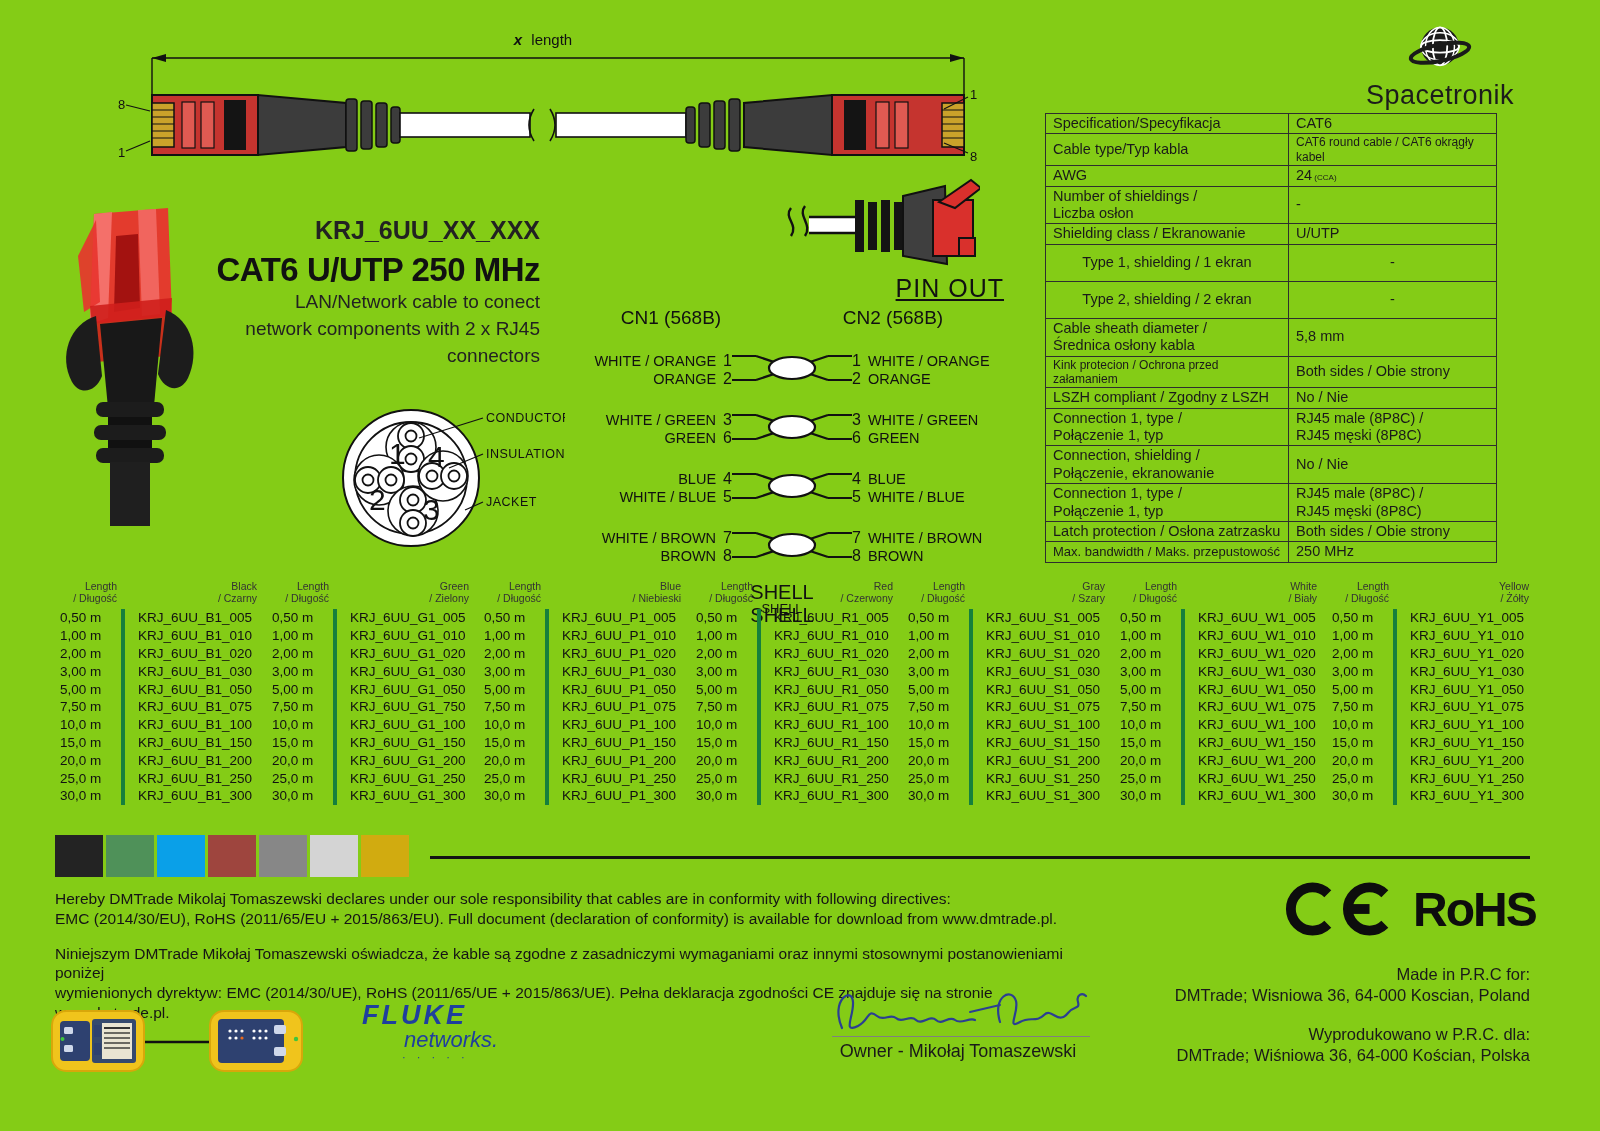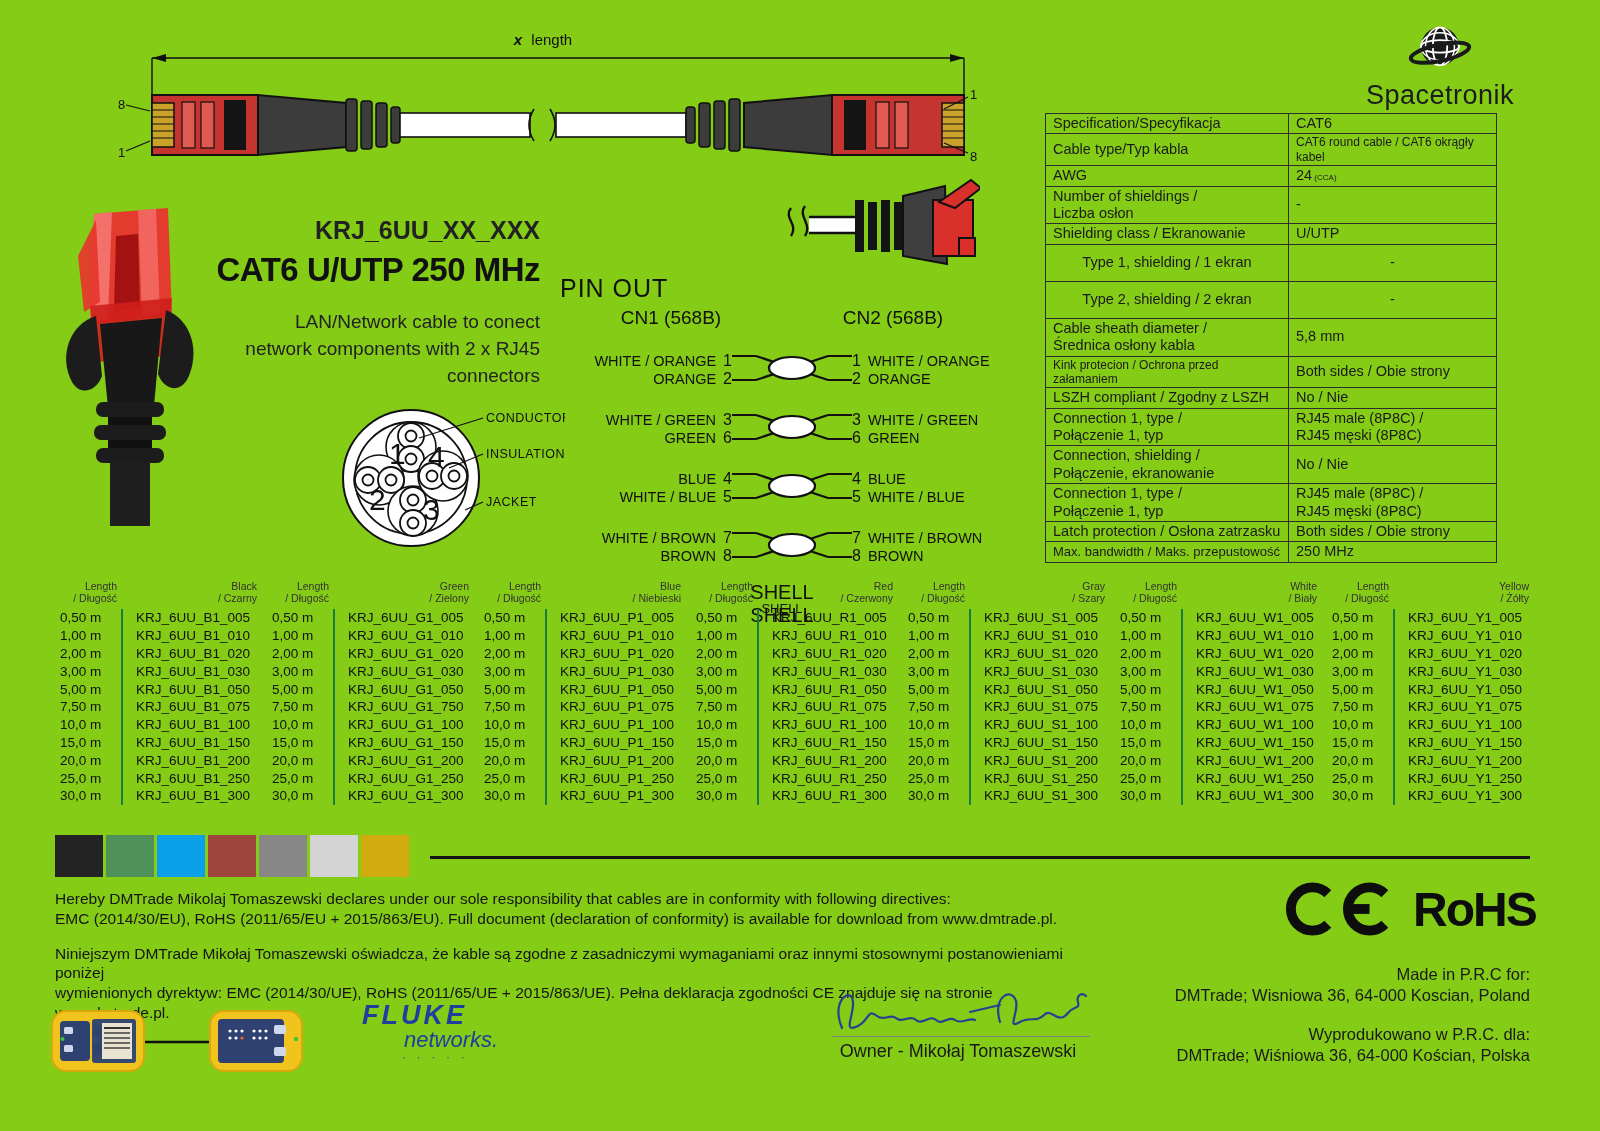--- a/index.html
+++ b/index.html
@@ -8,26 +8,26 @@
   .abs{position:absolute;}
   .prelines{white-space:pre-line;}
 
   
   #brand{left:1345px;top:22px;width:190px;text-align:center;}
   #brand .brand-name{font-size:27px;color:#1c1c1c;letter-spacing:.5px;margin-top:-2px;}
 
   
   #title-block{left:195px;top:216px;width:345px;text-align:right;}
   #title-block .model{font-size:25px;color:#222;margin-bottom:6px;font-weight:bold;}
-  #title-block .big{font-size:33px;font-weight:bold;color:#111;margin-bottom:20px;letter-spacing:-.5px;}
+  #title-block .big{font-size:33px;font-weight:bold;color:#111;margin-bottom:0;letter-spacing:-.5px;}
   #title-block .desc{font-size:19px;line-height:1.42;color:#222;}
 
   
   #pinout{left:560px;top:274px;width:444px;}
-  #pinout .po-title{text-align:left;font-size:25px;letter-spacing:1px;color:#111;margin-bottom:4px;}
+  #pinout .po-title{text-align:right;font-size:25px;letter-spacing:1px;color:#111;margin-bottom:4px;text-decoration:underline;}
   #pinout .cn-row{display:flex;margin-bottom:16px;}
   #pinout .cn-row div{width:50%;text-align:center;font-size:19px;color:#111;}
   .pair{display:flex;align-items:center;margin-bottom:9px;}
   .pair .pcol{display:flex;flex-direction:column;justify-content:center;}
   .pair .pcol.left{width:172px;align-items:flex-end;}
   .pair .pcol.right{width:150px;align-items:flex-start;}
   .pl-line{display:flex;align-items:baseline;gap:7px;font-size:14.5px;line-height:17.5px;color:#111;}
   .pl-line .pin{font-size:16px;}
   .shell-row{display:flex;align-items:center;margin-top:6px;padding:0 6px;flex-direction:column;}
   .shell-row .shell{font-size:20px;color:#111;}
@@ -46,21 +46,21 @@
   #spec-table .note{font-size:8px;}
 
   
   #parts-table{left:55px;top:577px;display:flex;gap:8px;}
   .part-group{width:204px;}
   .pg-head{display:flex;align-items:flex-end;margin-bottom:5px;min-height:27px;}
   .pg-head .len-h{width:62px;text-align:right;font-size:10.5px;line-height:1.15;color:#333;}
   .pg-head .col-h{flex:1;text-align:right;font-size:10.5px;line-height:1.15;color:#333;padding-right:2px;}
   .pg-body{display:flex;}
   .len-col{width:62px;}
-  .code-col{flex:1;border-left:2px solid #15803d;margin-left:4px;}
+  .code-col{flex:1;border-left:4px solid #15803d;margin-left:4px;}
   .len-col div{height:17.8px;font-size:13.5px;padding-left:5px;display:flex;align-items:center;color:#111;}
   .code-col div{height:17.8px;font-size:13.5px;padding-left:13px;display:flex;align-items:center;color:#111;}
 
   
   #swatches{left:55px;top:835px;display:flex;gap:3px;}
   .swatch{width:48px;height:42px;}
   #hrule{left:430px;top:856px;width:1100px;height:3px;background:#141414;}
 
   
   #declaration{left:55px;top:889px;width:1040px;font-size:15.5px;line-height:1.28;color:#151515;}

